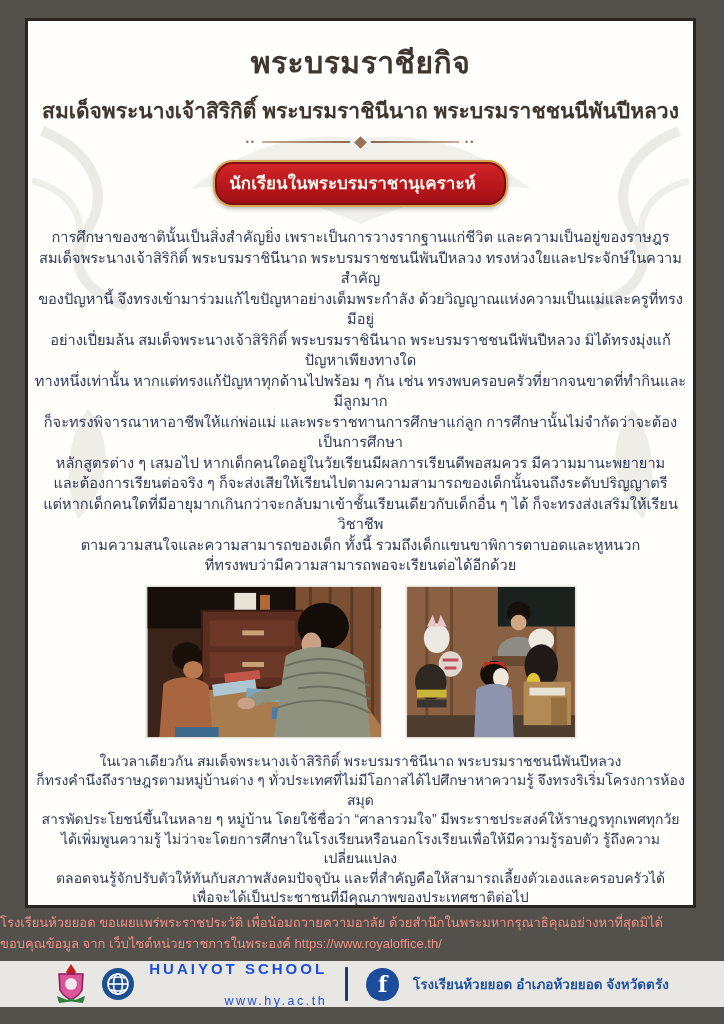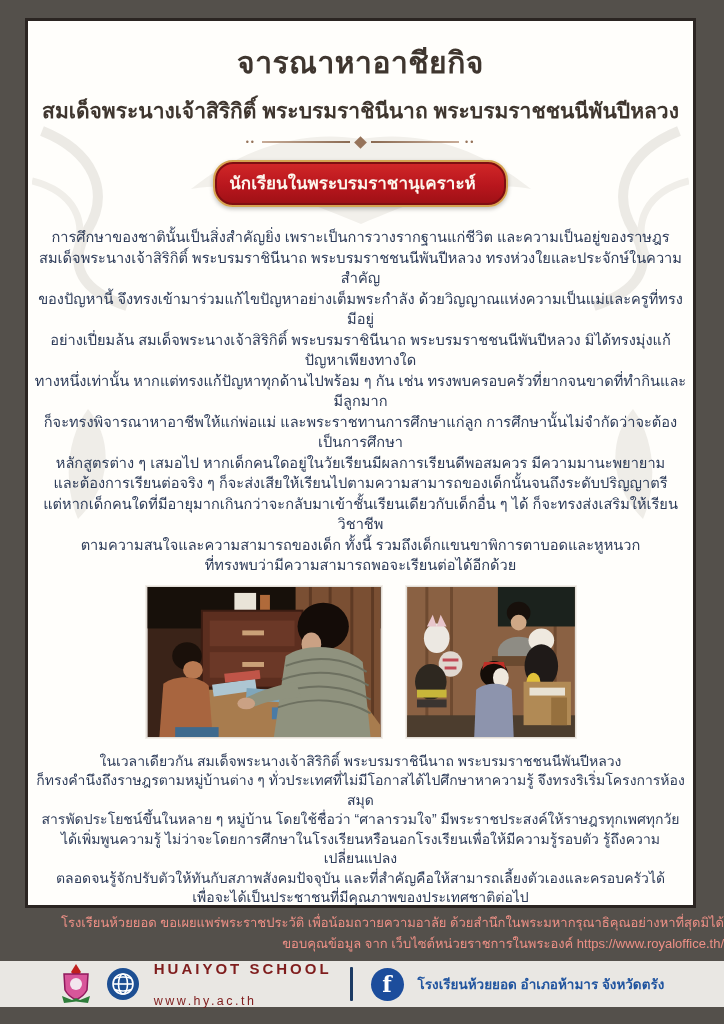--- a/index.html
+++ b/index.html
@@ -39,29 +39,29 @@
   .para {
     white-space:pre-line; text-align:center; color:#2e3c59;
   }
   .para-1 { margin-top:20px; font-size:14.6px; line-height:20.5px; width:652px; }
   .para-2 { margin-top:14px; font-size:14px; line-height:19.5px; width:652px; }
   .photo-row { display:flex; align-items:flex-start; }
   .photo-row-1 { margin-top:10px; gap:24px; }
   .photo { display:block; border:1px solid #e2ddd6; box-shadow:0 0 0 1px #f3efe9; }
   
   .footer-note {
-    position:absolute; left:0; top:912px; width:724px; text-align:right;
+    position:absolute; left:0; top:912px; width:724px; text-align:left;
     color:#ee9086; font-size:13px; line-height:21px; white-space:pre-line;
   }
   
   .footer-bar {
     position:absolute; left:0; top:961px; width:724px; height:46px;
     background:#e9e7e3; display:flex; align-items:center; justify-content:center; gap:14px;
   }
-  .school-text { text-align:left; color:#7f1d1d; }
+  .school-text { text-align:right; color:#1d4ed8; }
   .school-name { font-size:15px; font-weight:bold; letter-spacing:3px; }
   .school-url { font-size:12.5px; letter-spacing:2.5px; margin-top:17px; }
   .vbar { width:3px; height:34px; background:#1c3a63; border-radius:1px; margin:0 4px; }
   .fb-circle {
     width:33px; height:33px; border-radius:50%; background:#1c4d9c;
     display:flex; align-items:center; justify-content:center;
     color:#ffffff; font-size:22px; font-weight:bold; font-family:"DejaVu Serif", serif;
   }
   .org-text { text-align:left; color:#20549f; font-size:13.5px; line-height:17px; font-weight:bold; }
 </style>
@@ -84,21 +84,21 @@
       <path d="M30 0 C55 30 55 75 20 110 C5 75 8 30 30 0 Z" fill="#efede8"></path>
     </svg>
     <svg class="ornament" style="right:30px; top:388px; transform:scaleX(-1);" width="60" height="110" viewBox="0 0 60 110">
       <path d="M30 0 C55 30 55 75 20 110 C5 75 8 30 30 0 Z" fill="#efede8"></path>
     </svg>
     <svg class="ornament" style="left:50%; top:108px; transform:translateX(-50%);" width="420" height="110" viewBox="0 0 420 110">
       <path d="M210 10 C150 0 90 20 40 60 C100 50 150 70 210 95 C270 70 320 50 380 60 C330 20 270 0 210 10 Z" fill="#f2f0eb"></path>
     </svg>
 
     <div class="card-content">
-      <div class="title">จารณาหาอาชียกิจ</div>
+      <div class="title">พระบรมราชียกิจ</div>
       <div class="subtitle">สมเด็จพระนางเจ้าสิริกิติ์ พระบรมราชินีนาถ พระบรมราชชนนีพันปีหลวง</div>
 
       <div class="divider">
         <span class="tick">••</span>
         <span class="line"></span>
         <span class="diamond"></span>
         <span class="line right"></span>
         <span class="tick">••</span>
       </div>
 
@@ -223,17 +223,17 @@
     </svg>
     <div class="school-text">
       <div class="school-name">HUAIYOT SCHOOL</div>
       <div class="school-url">www.hy.ac.th</div>
     </div>
     <div class="vbar"></div>
     <div class="fb-circle">
         <span>f</span>
       </div>
     <div class="org-text">
-      <div>โรงเรียนห้วยยอด  อำเภอห้ามาร  จังหวัดตรัง</div>
+      <div>โรงเรียนห้วยยอด  อำเภอห้วยยอด  จังหวัดตรัง</div>
     </div>
   </div>
 
 </div>
 
 </body></html>

